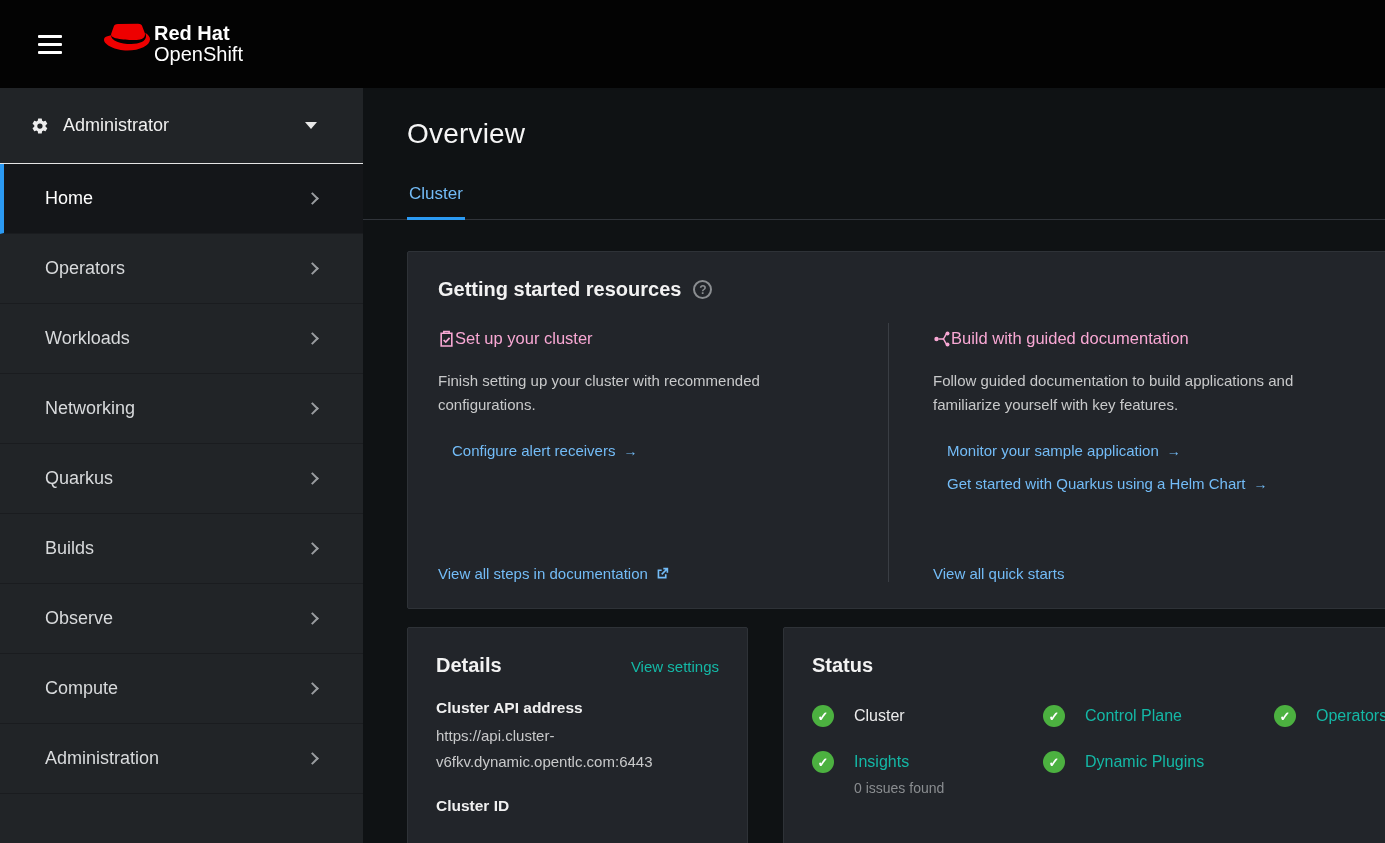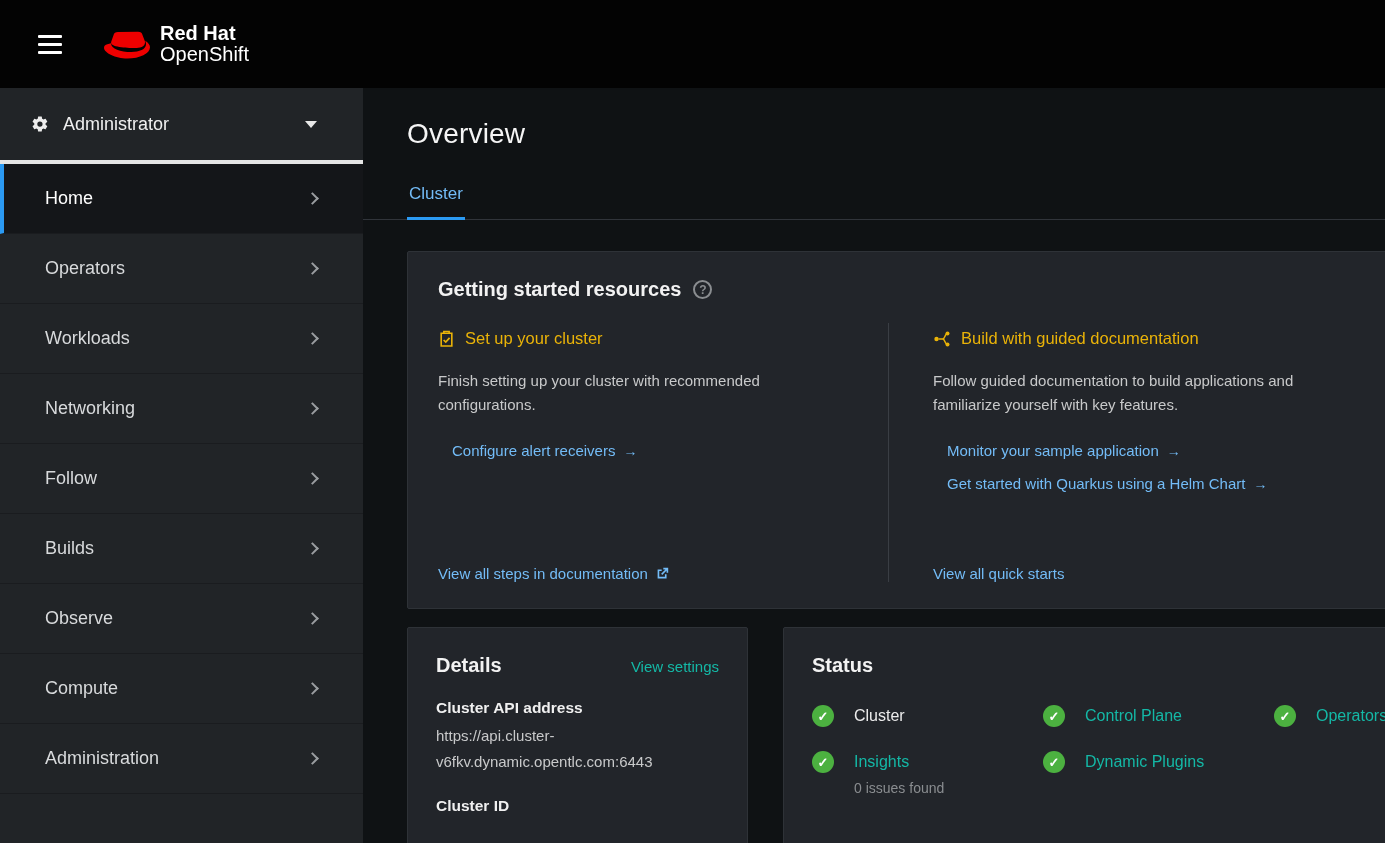--- a/index.html
+++ b/index.html
@@ -4,30 +4,30 @@
 <style>
   * { margin:0; padding:0; box-sizing:border-box; }
   html,body { width:1385px; height:843px; overflow:hidden; background:#000; }
   body { font-family:"Liberation Sans", sans-serif; }
   .app { width:1385px; height:843px; display:flex; flex-direction:column; overflow:hidden; }
 
   
   .masthead { height:88px; background:#030303; display:flex; align-items:center; flex:0 0 88px; }
   .hamburger { background:none; border:none; cursor:pointer; margin-left:32px; padding:6px; }
   .hamburger span { display:block; width:24px; height:3px; background:#ffffff; border-radius:1px; margin:5px 0; }
-  .brand { display:flex; align-items:flex-end; margin-left:36px; gap:10px; }
+  .brand { display:flex; align-items:flex-start; margin-left:36px; gap:4px; }
   .brand-text { color:#fff; line-height:21px; }
   .brand-line1 { font-size:20px; font-weight:700; }
   .brand-line2 { font-size:20px; font-weight:400; }
 
   .layout { flex:1; display:flex; overflow:hidden; }
 
   
   .sidebar { width:363px; flex:0 0 363px; background:#212427; overflow:hidden; }
-  .perspective { height:76px; display:flex; align-items:center; gap:14px; padding:0 46px 0 31px; border-bottom:4px solid #e5e5e5; cursor:pointer; }
+  .perspective { height:76px; display:flex; align-items:center; gap:14px; padding:0 46px 0 31px; border-bottom:1px solid #e5e5e5; cursor:pointer; }
   .perspective-label { color:#f0f0f0; font-size:18px; }
   .caret-down { width:0; height:0; border-left:6px solid transparent; border-right:6px solid transparent; border-top:7px solid #e8e8e8; margin-left:auto; }
   .nav-item { height:70px; display:flex; align-items:center; padding:0 46px 0 45px; color:#d8dadc; font-size:18px; cursor:pointer; border-bottom:1px solid #1a1c1f; }
   .nav-item .chev { margin-left:auto; }
   .chev { display:inline-block; width:9px; height:9px; border-top:2px solid #9a9da0; border-right:2px solid #9a9da0; transform:rotate(45deg); }
   .nav-item.selected { background:#141619; border-left:4px solid #2b9af3; padding-left:41px; color:#ffffff; }
 
   
   main { flex:1; background:#0f1214; overflow:hidden; display:flex; flex-direction:column; }
   .page-head { padding:30px 8px 0 44px; }
@@ -42,21 +42,21 @@
 
   
   .gs-card { width:1086px; height:358px; padding:26px 0 26px 0; display:flex; flex-direction:column; }
   .gs-title-row { display:flex; align-items:center; gap:12px; padding:0 30px; }
   .gs-title-row h2 { color:#f2f2f2; font-size:20px; font-weight:700; }
   .help-icon { width:19px; height:19px; border:2px solid #8a8d90; border-radius:50%; color:#8a8d90; font-size:12px; font-weight:700; display:flex; align-items:center; justify-content:center; cursor:pointer; }
   .gs-cols { display:flex; margin-top:22px; flex:1; }
   .gs-col { display:flex; flex-direction:column; }
   .gs-col.col1 { width:480px; padding:6px 28px 0 30px; }
   .gs-col.col2 { flex:1; border-left:1px solid #3a3e44; padding:6px 30px 0 44px; }
-  .gs-heading { display:flex; align-items:center; gap:10px; color:#eab308; font-size:16.5px; font-weight:500; }
+  .gs-heading { display:flex; align-items:center; color:#f9a8d4; font-size:16.5px; font-weight:500; }
   .gs-col p { color:#c8c9ca; font-size:15px; line-height:24px; margin:21px 0 25px; max-width:385px; }
   .gs-links a { display:block; color:#73bcf7; font-size:15px; margin:0 0 16px 14px; }
   .gs-links .arrow { margin-left:8px; font-size:14px; }
   .gs-footer { margin-top:auto; color:#73bcf7; font-size:15px; display:flex; align-items:center; gap:8px; }
 
   
   .cards-row { margin-top:18px; display:grid; grid-template-columns:341px 710px; gap:35px; width:1086px; }
   .cards-row .card { height:240px; padding:26px 28px; }
   .card-head { display:flex; justify-content:space-between; align-items:baseline; }
   .card-head h2 { color:#f2f2f2; font-size:20px; font-weight:700; }
@@ -119,21 +119,21 @@
           </div>
         <div class="nav-item">
             <span>Workloads</span>
             <span class="chev"></span>
           </div>
         <div class="nav-item">
             <span>Networking</span>
             <span class="chev"></span>
           </div>
         <div class="nav-item">
-            <span>Follow</span>
+            <span>Quarkus</span>
             <span class="chev"></span>
           </div>
         <div class="nav-item">
             <span>Builds</span>
             <span class="chev"></span>
           </div>
         <div class="nav-item">
             <span>Observe</span>
             <span class="chev"></span>
           </div>

